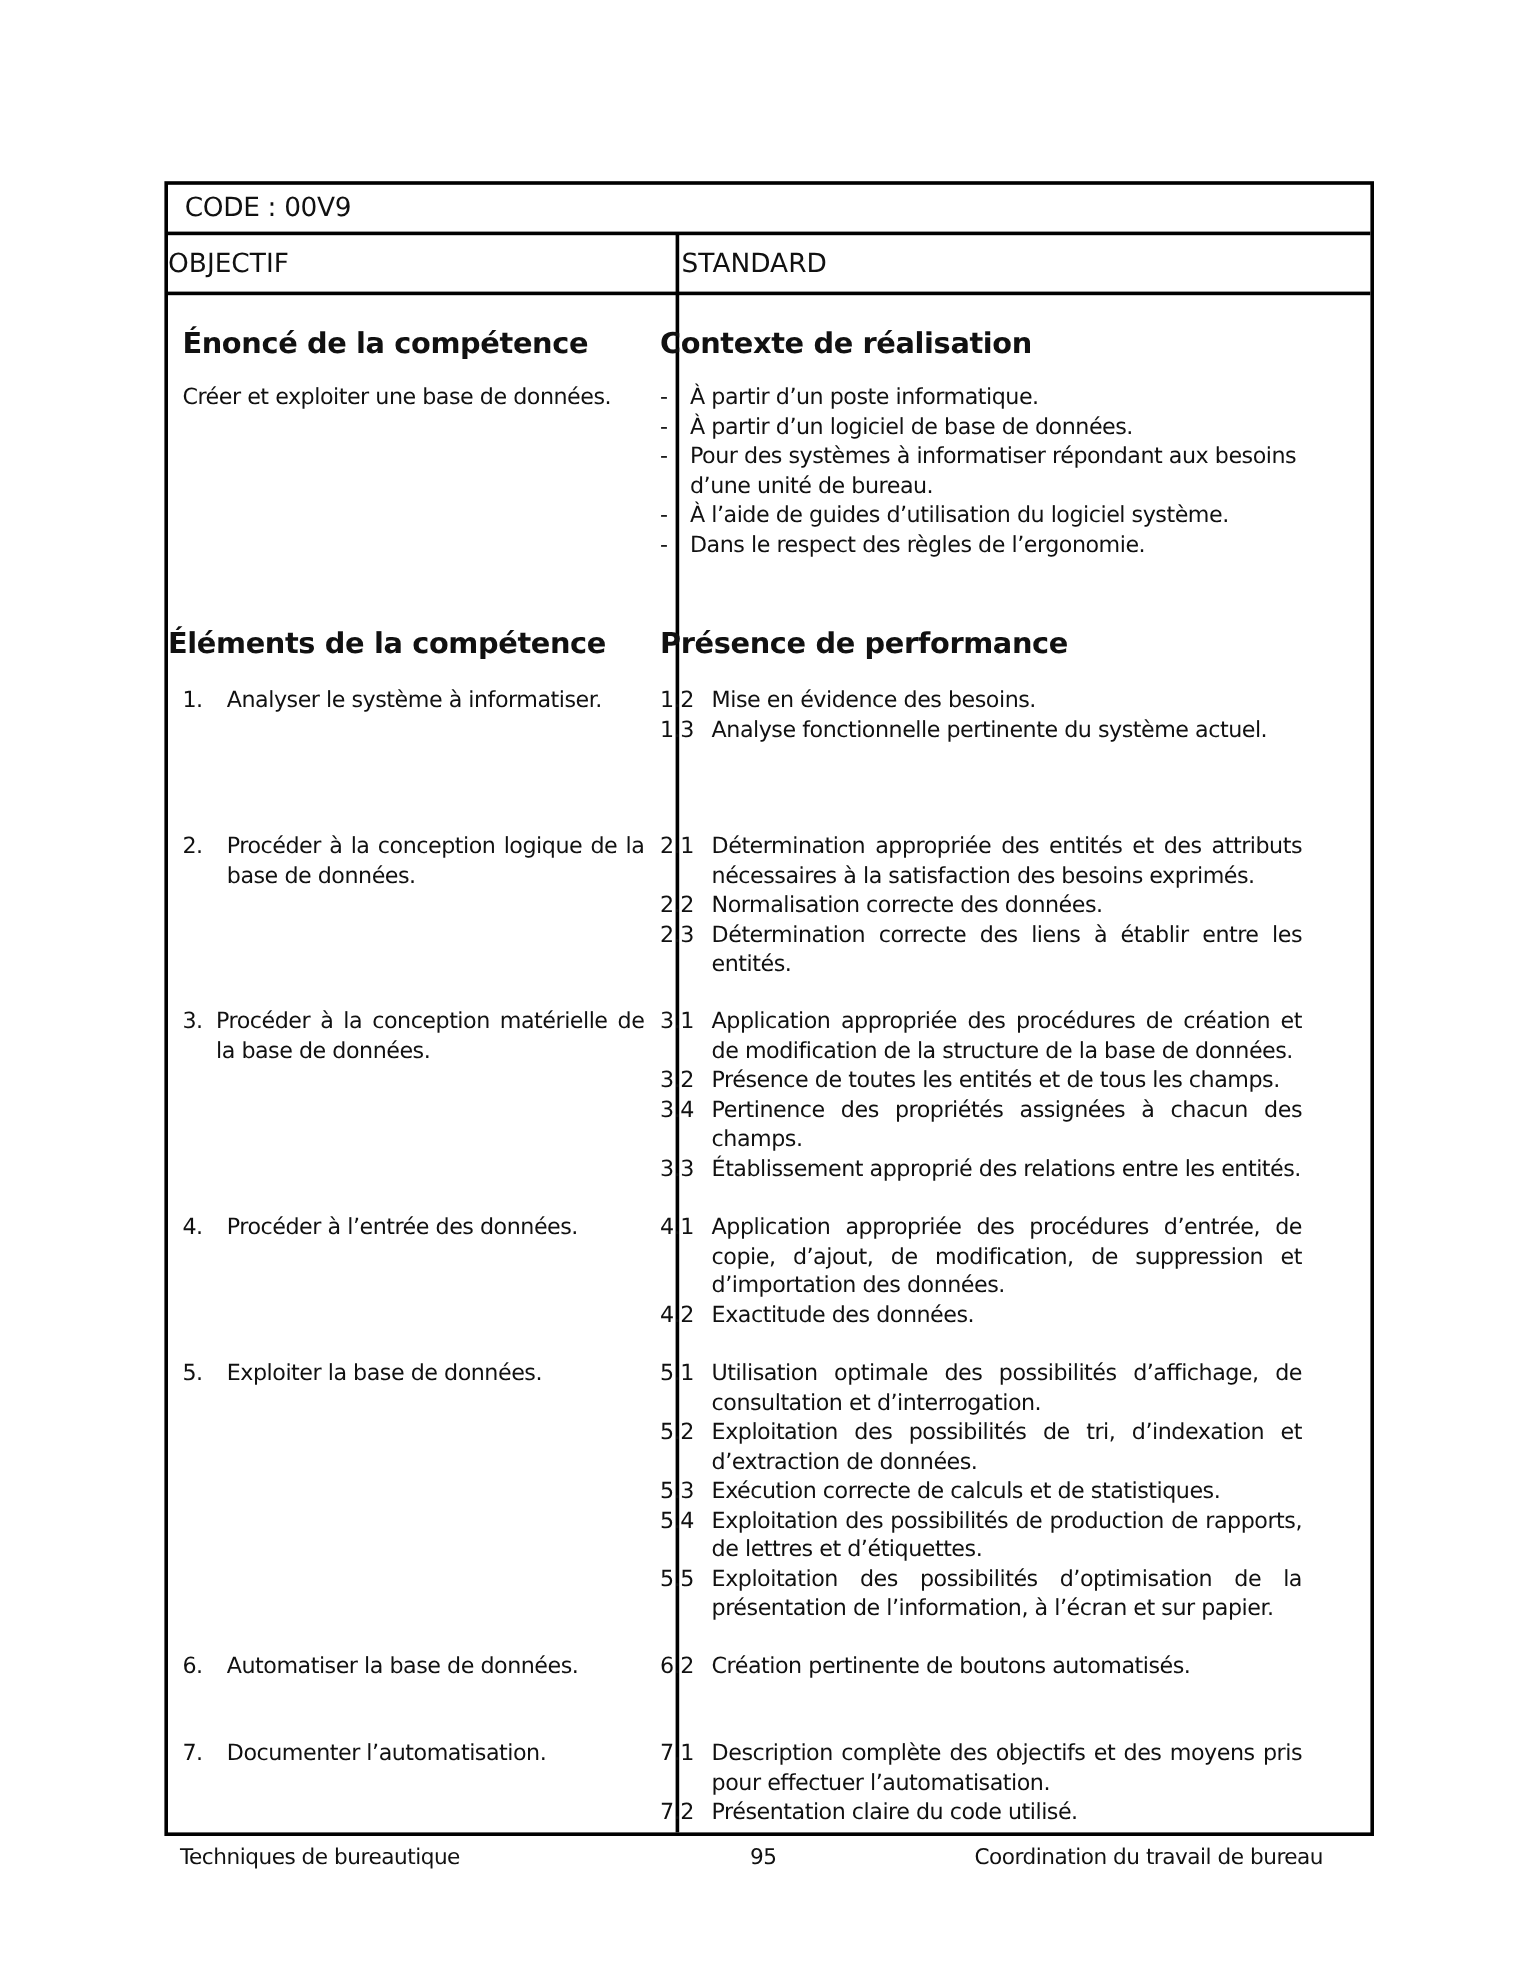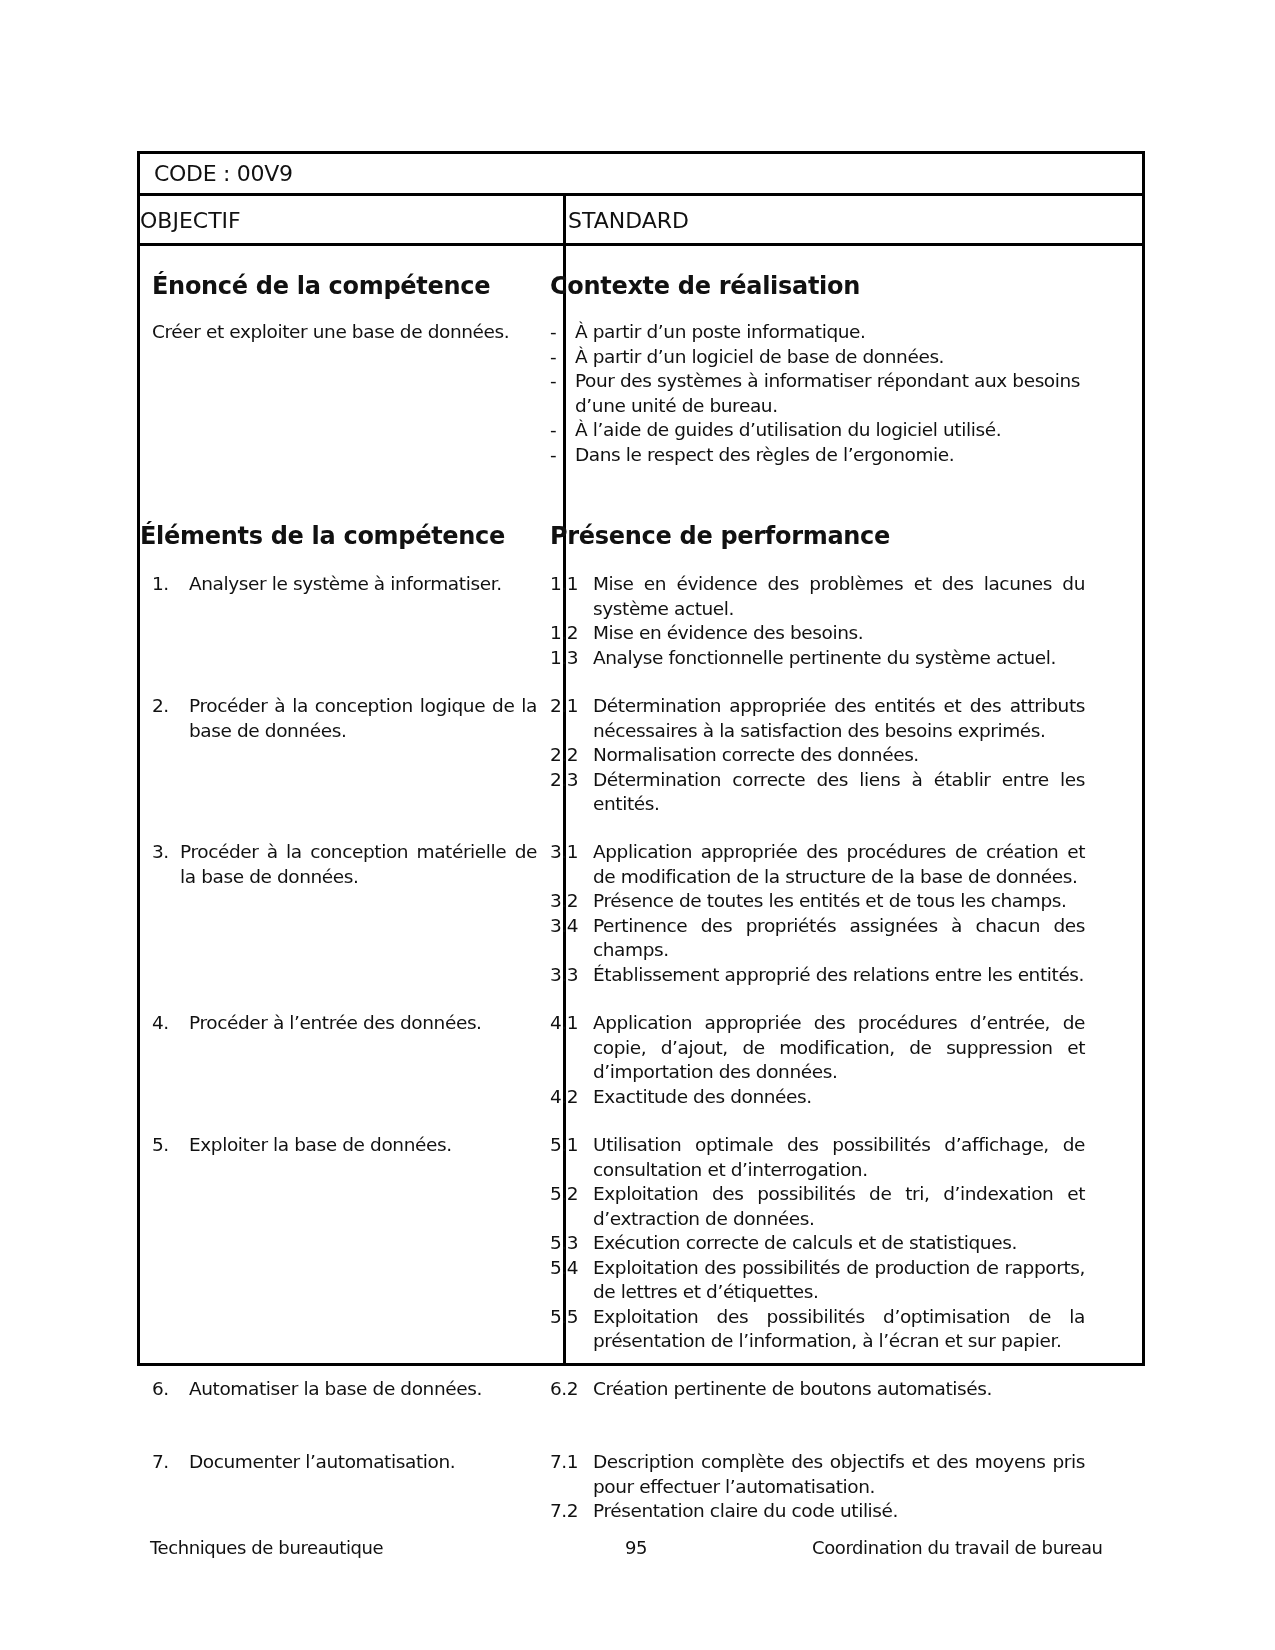--- a/index.html
+++ b/index.html
@@ -1,18 +1,18 @@
 <!DOCTYPE html>
 <html><head>
 <meta charset="utf-8">
 <style>
   html, body { margin:0; padding:0; background:#ffffff; }
   body { width:1275px; height:1650px; position:relative; overflow:hidden;
          font-family:"DejaVu Sans", sans-serif; color:#111; }
-  .table { position:absolute; left:137px; top:151px; width:1008px; height:1215px;
+  .table { position:absolute; left:137px; top:151px; width:1008px; height:1379px;
            border:3.5px solid #000; box-sizing:border-box; }
   .hline { position:absolute; left:0; right:0; height:3px; background:#000; }
   .vline { position:absolute; width:3px; background:#000; }
   .code { position:absolute; left:14px; top:7px; font-size:22px; letter-spacing:-0.3px; }
   .colhead { position:absolute; top:54px; font-size:22px; text-align:left; }
   .abs { position:absolute; }
   .h { font-weight:bold; font-size:24px; letter-spacing:-0.3px; }
   .t { font-size:18.5px; line-height:24.5px; letter-spacing:-0.4px; }
   .left-item { position:absolute; left:12px; width:385px; }
   .left-item .num { position:absolute; left:0; top:0; }
@@ -52,41 +52,37 @@
     <div class="row">
         <span class="dash">-</span>
         <div class="txt">À partir d’un logiciel de base de données.</div>
       </div>
     <div class="row">
         <span class="dash">-</span>
         <div class="txt">Pour des systèmes à informatiser répondant aux besoins d’une unité de bureau.</div>
       </div>
     <div class="row">
         <span class="dash">-</span>
-        <div class="txt">À l’aide de guides d’utilisation du logiciel utilisé.</div>
+        <div class="txt">À l’aide de guides d’utilisation du logiciel système.</div>
       </div>
     <div class="row">
         <span class="dash">-</span>
         <div class="txt">Dans le respect des règles de l’ergonomie.</div>
       </div>
   </div>
 
   <div class="abs h" style="left:0; top:368px;">Éléments de la compétence</div>
   <div class="abs h" style="left:410px; top:368px;">Présence de performance</div>
 
   <div class="left-item t" style="top:418px;">
     <span class="num">1.</span>
       <div class="txt">Analyser le système à informatiser.</div>
   </div>
   <div class="crit t" style="top:418px;">
     <div class="row">
-        <span class="num">1.1</span>
-        <div class="txt">Mise en évidence des problèmes et des lacunes du système actuel.</div>
-      </div>
-    <div class="row">
         <span class="num">1.2</span>
         <div class="txt">Mise en évidence des besoins.</div>
       </div>
     <div class="row">
         <span class="num">1.3</span>
         <div class="txt">Analyse fonctionnelle pertinente du système actuel.</div>
       </div>
   </div>
 
   <div class="left-item t" style="top:540px;">

